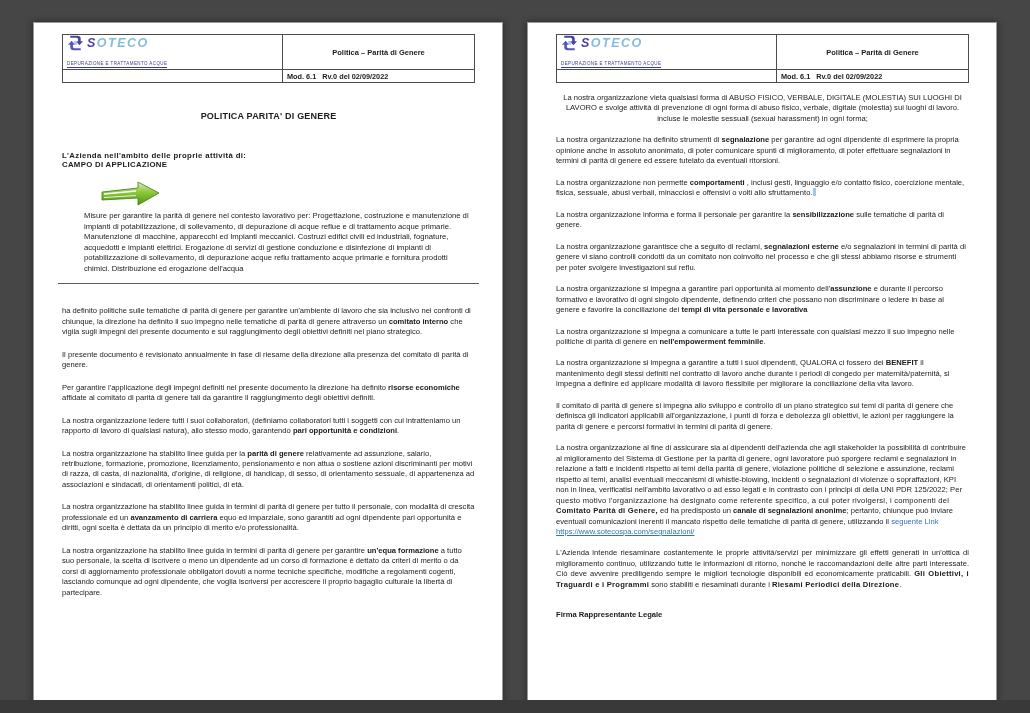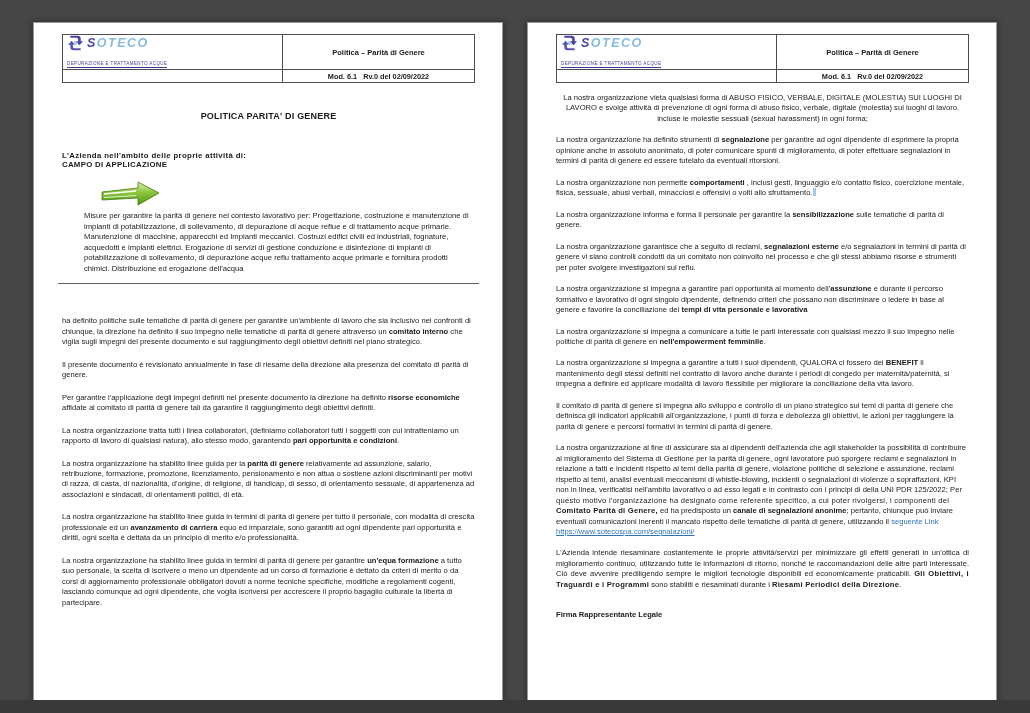--- a/index.html
+++ b/index.html
@@ -19,21 +19,21 @@
   .page-1{left:33px;}
   .page-2{left:527px;}
   .page-inner{padding:11px 27px 0 28px;}
 
   
   .hdr{width:100%;border-collapse:collapse;table-layout:fixed;}
   .hdr td{border:1px solid #4d4d4d;padding:0 4px;vertical-align:middle;}
   .hdr .cell-logo{width:211px;height:30px;}
   .hdr .cell-title{text-align:center;font-weight:bold;font-size:7.5px;}
   .hdr .cell-empty{height:12px;}
-  .hdr .cell-mod{text-align:center;font-weight:bold;font-size:7.3px;white-space:pre-wrap;margin-top:32px;}
+  .hdr .cell-mod{text-align:left;font-weight:bold;font-size:7.3px;white-space:pre-wrap;margin-top:32px;}
   .logo-row{display:flex;align-items:center;gap:3px;}
   .logo-name{
     font-size:12.5px;font-weight:bold;font-style:italic;
     color:#85bbdf;letter-spacing:1.5px;
   }
   .logo-name::first-letter{color:#4a43a5;}
   .logo-tagline{
     display:inline-block;font-size:4.5px;color:#3c3c90;letter-spacing:.4px;
     border-bottom:1px solid #3c3c90;padding-bottom:1px;margin-top:1px;
     white-space:nowrap;
@@ -41,21 +41,21 @@
 
   
   .doc-title{text-align:center;font-weight:bold;font-size:9px;margin-top:28px;letter-spacing:.2px;}
   .intro{font-size:7.8px;font-weight:bold;letter-spacing:.35px;margin-top:30px;}
   .campo{font-size:7.8px;font-weight:bold;letter-spacing:.3px;}
   .arrow-wrap{margin:10px 0 0 38px;height:30px;}
   .scope{
     font-size:7.7px;line-height:1.37;margin:2px 2px 0 22px;color:#222;
   }
   .rule{border:none;border-top:1px solid #5c5c5c;margin:9px -4px 0 -4px;}
-  .body-block{margin-top:32px;}
+  .body-block{margin-top:22px;}
 
   
   p.para{font-size:7.6px;line-height:1.38;margin:0 0 12px 0;color:#1b1b1b;}
   .page-2 p.para{margin-bottom:11px;}
   .page-2 .gap-lg{margin-bottom:17px;text-align:center;}
   .page-2 .gap-xl{margin-bottom:20px;}
   .page-2 .body-block{margin-top:10px;}
   p.justify{text-align:justify;}
   .seg-b{font-weight:bold;}
   .seg-alt{letter-spacing:.25px;}
@@ -117,21 +117,21 @@
       </svg>
     </div>
 
     <div class="scope">Misure per garantire la parità di genere nel contesto lavorativo per: Progettazione, costruzione e manutenzione di impianti di potabilizzazione, di sollevamento, di depurazione di acque reflue e di trattamento acque primarie. Manutenzione di macchine, apparecchi ed Impianti meccanici. Costruzi edifici civili ed industriali, fognature, acquedotti e impianti elettrici. Erogazione di servizi di gestione conduzione e disinfezione di impianti di potabilizzazione di sollevamento, di depurazione acque reflu trattamento acque primarie e fornitura prodotti chimici. Distribuzione ed erogazione dell'acqua</div>
     <hr class="rule">
 
     <div class="body-block">
       <p class="para"><span>ha definito politiche sulle tematiche di parità di genere per garantire un'ambiente di lavoro che sia inclusivo nei confronti di chiunque, la direzione ha definito il suo impegno nelle tematiche di parità di genere attraverso un </span><span class="seg-b">comitato interno</span><span> che vigila sugli impegni del presente documento e sul raggiungimento degli obiettivi definiti nel piano strategico.</span></p>
       <p class="para"><span>Il presente documento è revisionato annualmente in fase di riesame della direzione alla presenza del comitato di parità di genere.</span></p>
       <p class="para"><span>Per garantire l'applicazione degli impegni definiti nel presente documento la direzione ha definito </span><span class="seg-b">risorse economiche</span><span> affidate al comitato di parità di genere tali da garantire il raggiungimento degli obiettivi definiti.</span></p>
-      <p class="para"><span>La nostra organizzazione tratta tutti i linea collaboratori, (definiamo collaboratori tutti i soggetti con cui intratteniamo un rapporto di lavoro di qualsiasi natura), allo stesso modo, garantendo </span><span class="seg-b">pari opportunità e condizioni</span><span>.</span></p>
+      <p class="para"><span>La nostra organizzazione ledere tutti i suoi collaboratori, (definiamo collaboratori tutti i soggetti con cui intratteniamo un rapporto di lavoro di qualsiasi natura), allo stesso modo, garantendo </span><span class="seg-b">pari opportunità e condizioni</span><span>.</span></p>
       <p class="para"><span>La nostra organizzazione ha stabilito linee guida per la </span><span class="seg-b">parità di genere</span><span> relativamente ad assunzione, salario, retribuzione, formazione, promozione, licenziamento, pensionamento e non attua o sostiene azioni discriminanti per motivi di razza, di casta, di nazionalità, d'origine, di religione, di handicap, di sesso, di orientamento sessuale, di appartenenza ad associazioni e sindacati, di orientamenti politici, di età.</span></p>
       <p class="para"><span>La nostra organizzazione ha stabilito linee guida in termini di parità di genere per tutto il personale, con modalità di crescita professionale ed un </span><span class="seg-b">avanzamento di carriera</span><span> equo ed imparziale, sono garantiti ad ogni dipendente pari opportunità e diritti, ogni scelta è dettata da un principio di merito e/o professionalità.</span></p>
       <p class="para"><span>La nostra organizzazione ha stabilito linee guida in termini di parità di genere per garantire </span><span class="seg-b">un'equa formazione</span><span> a tutto suo personale, la scelta di iscrivere o meno un dipendente ad un corso di formazione è dettato da criteri di merito o da corsi di aggiornamento professionale obbligatori dovuti a norme tecniche specifiche, modifiche a regolamenti cogenti, lasciando comunque ad ogni dipendente, che voglia iscriversi per accrescere il proprio bagaglio culturale la libertà di partecipare.</span></p>
     </div>
   </div>
 </div>
 
 <div class="page page-2">
   <div class="page-inner">
     <table class="hdr">

